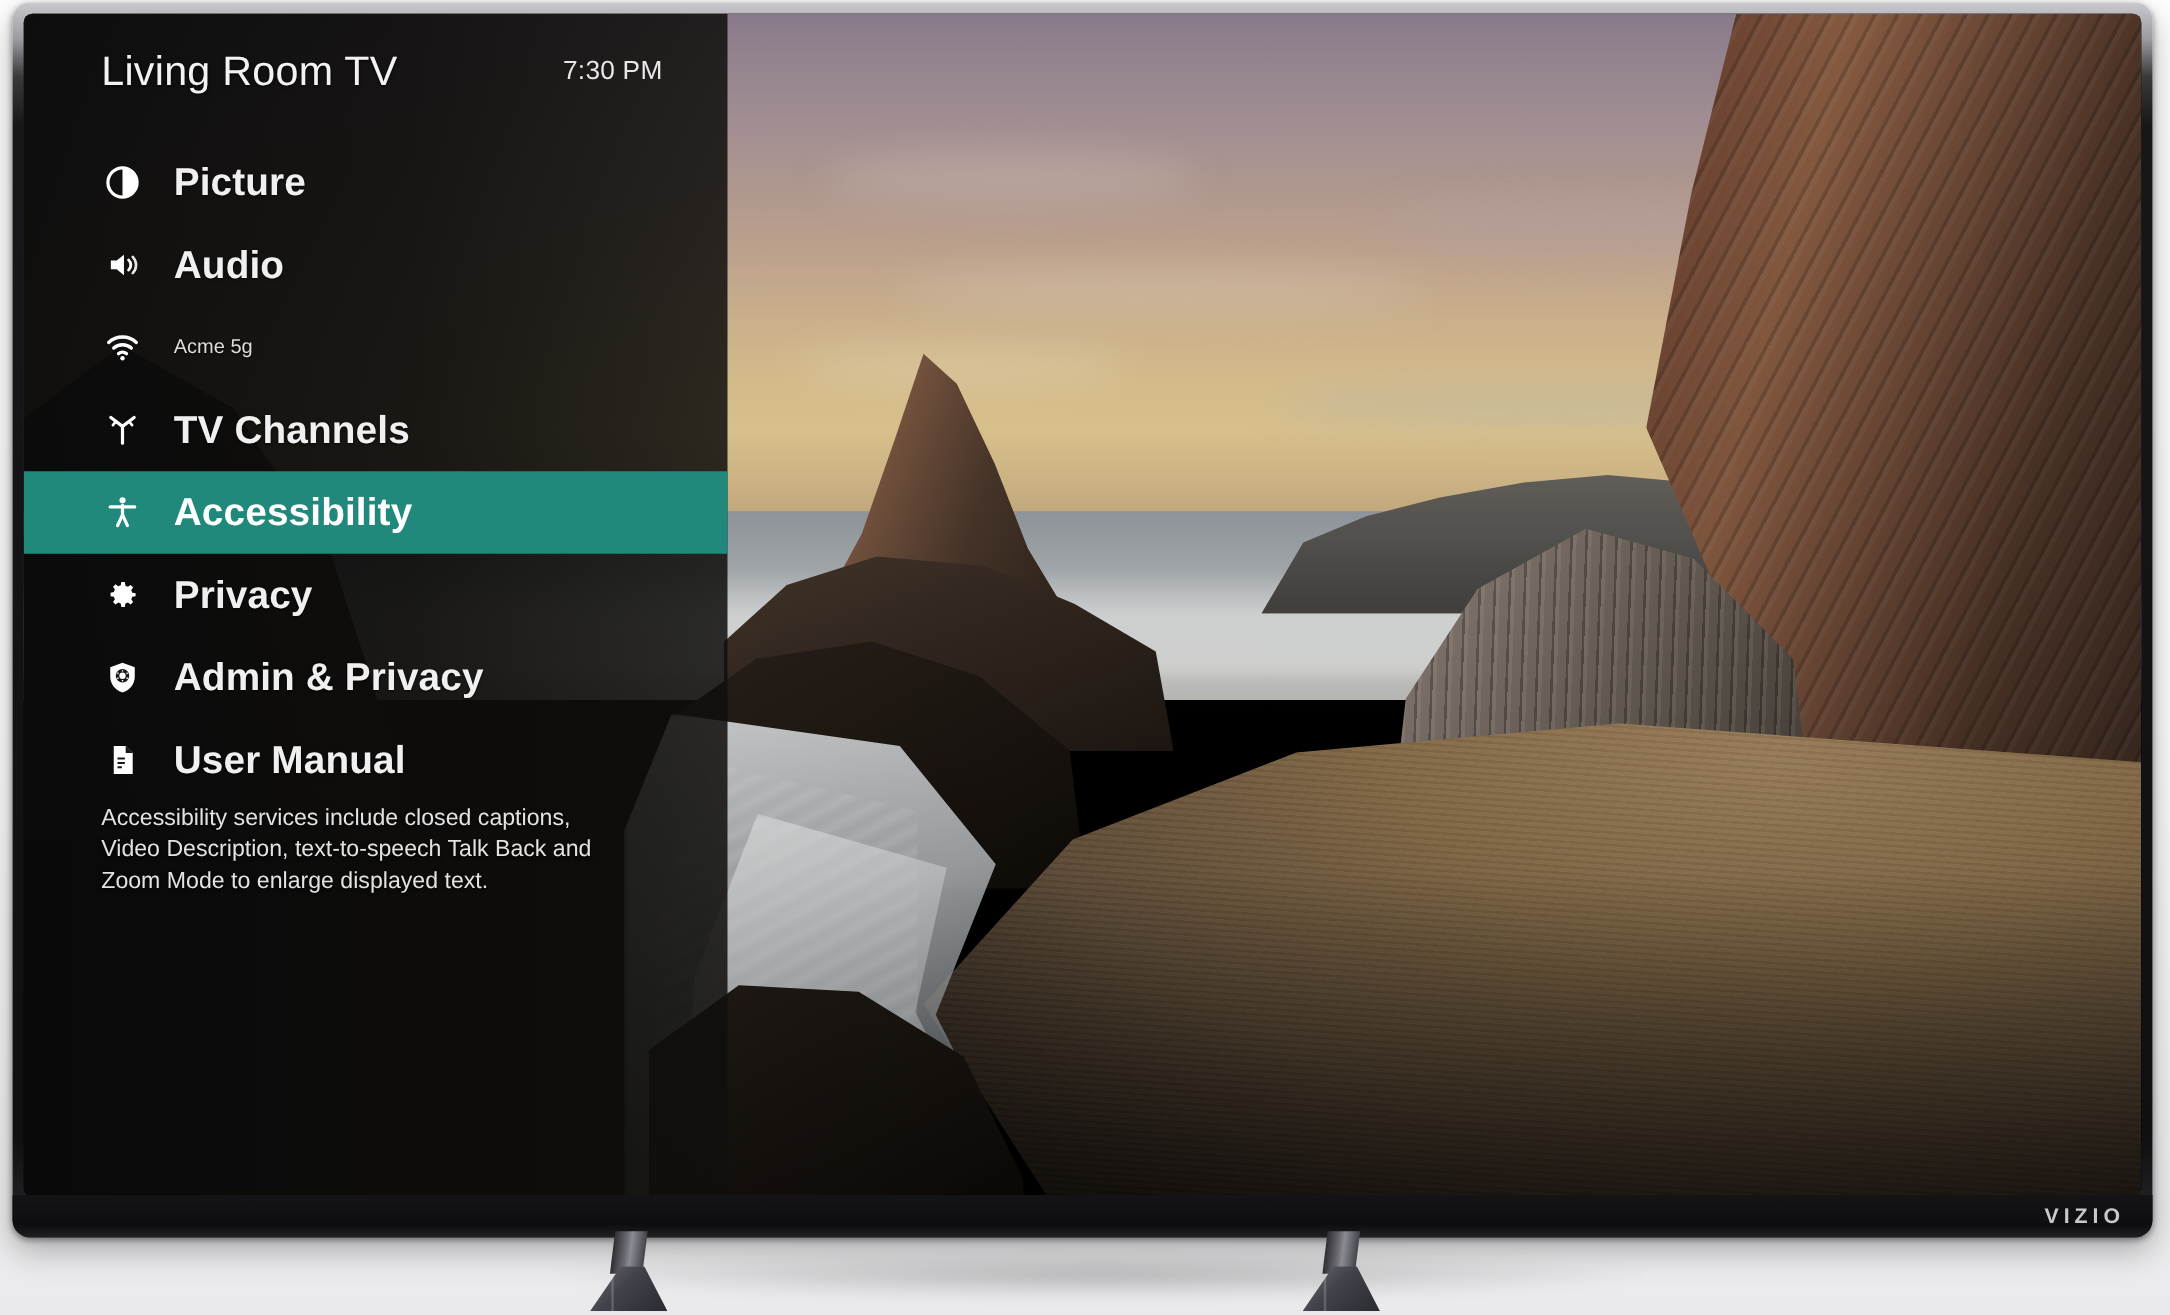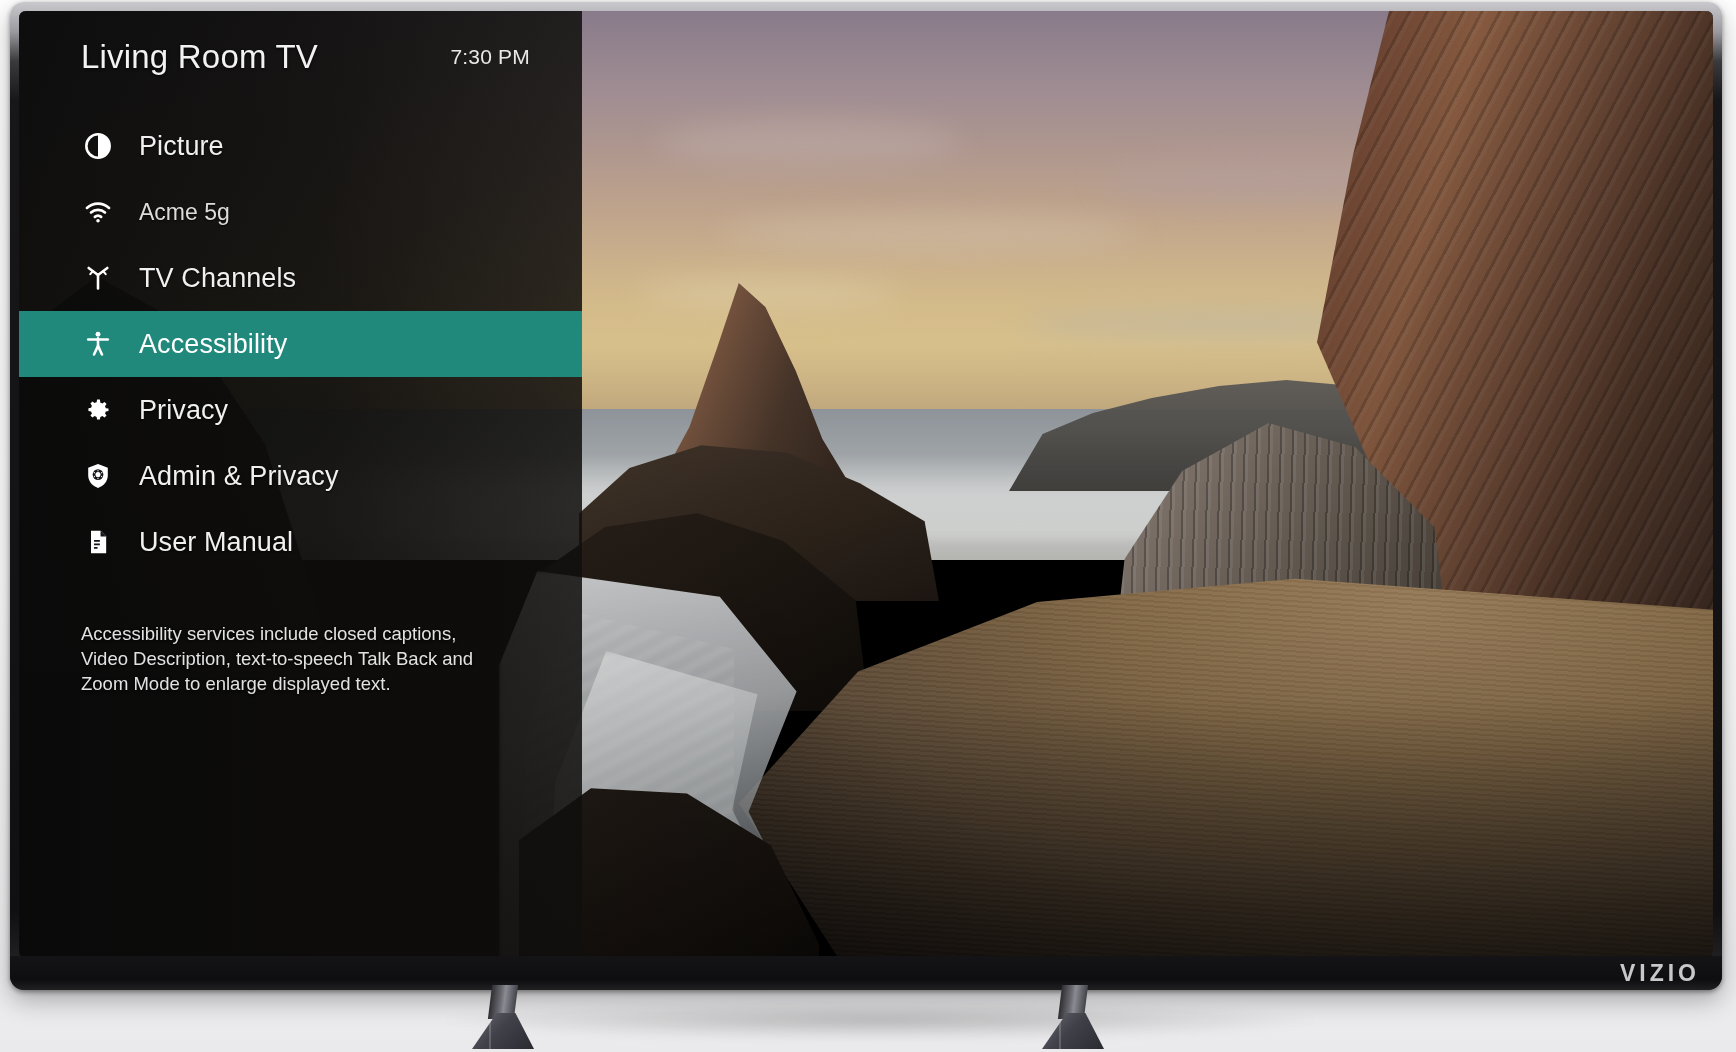--- a/index.html
+++ b/index.html
@@ -38,21 +38,21 @@
     box-shadow:inset 0 0 0 1px #2c2c2f, inset 0 0 18px rgba(0,0,0,.9);
   }
   #brand-strip {
     position:absolute; left:0; right:0; bottom:0; height:34px;
     display:flex; align-items:center; justify-content:flex-end;
     padding-right:22px;
     background:linear-gradient(180deg,#141416 0%,#0e0e10 70%,#202022 100%);
     border-bottom-left-radius:14px; border-bottom-right-radius:14px;
   }
   #brand-logo {
-    color:#d8d8dc; font-size:23px; letter-spacing:4px; font-weight:700;
+    color:#d8d8dc; font-size:17px; letter-spacing:4px; font-weight:700;
     font-family:"Liberation Sans", sans-serif;
     opacity:.92;
   }
   
   .leg {
     position:absolute; top:985px; width:62px; height:64px;
   }
   .leg .post {
     position:absolute; left:18px; top:0; width:26px; height:34px;
     background:linear-gradient(90deg,#2e2e32 0%,#6b6b72 40%,#8b8b93 55%,#43434a 100%);
@@ -234,26 +234,26 @@
     padding:0 52px 0 62px;
     cursor:pointer;
   }
   .menu-item .mi-icon {
     width:34px; height:34px; flex:0 0 34px;
     display:flex; align-items:center; justify-content:center;
     margin-right:24px;
   }
   .menu-item .mi-icon svg { display:block; }
   .menu-item .mi-label {
-    color:#f0f0f0; font-size:27px; font-weight:400; letter-spacing:.1px;
+    color:#f0f0f0; font-size:31px; font-weight:700; letter-spacing:.1px;
     text-shadow:0 1px 2px rgba(0,0,0,.75);
     flex:1 1 auto;
   }
   .menu-item .mi-value {
-    color:#dcdcdc; font-size:23px; font-weight:400;
+    color:#dcdcdc; font-size:16px; font-weight:400;
     text-shadow:0 1px 2px rgba(0,0,0,.75);
   }
   .menu-item.selected {
     background:#21897b;
   }
   .menu-item.selected .mi-label { text-shadow:none; color:#ffffff; }
 
   #menu-desc {
     margin-top:auto;
     padding:0 52px 262px 62px;
@@ -311,20 +311,31 @@
               <span class="mi-icon">
                 <svg width="28" height="28" viewBox="0 0 24 24">
                   <circle cx="12" cy="12" r="10" fill="none" stroke="#fff" stroke-width="2.2"></circle>
                   <path d="M12 2a10 10 0 0 1 0 20z" fill="#fff"></path>
                 </svg>
               </span>
               <span class="mi-label">Picture</span>
               <span class="mi-value"></span>
             </div>
 
+            <div class="menu-item">
+              <span class="mi-icon">
+                <svg width="28" height="28" viewBox="0 0 24 24">
+                  <path d="M4 9v6h4l5 4V5L8 9H4z" fill="#fff"></path>
+                  <path d="M16.2 8.6a4.6 4.6 0 0 1 0 6.8" fill="none" stroke="#fff" stroke-width="2" stroke-linecap="round"></path>
+                  <path d="M19 6.4a8 8 0 0 1 0 11.2" fill="none" stroke="#fff" stroke-width="1.8" stroke-linecap="round" opacity="0.9"></path>
+                </svg>
+              </span>
+              <span class="mi-label">Audio</span>
+              <span class="mi-value"></span>
+            </div>
 
             <div class="menu-item">
               <span class="mi-icon">
                 <svg width="28" height="28" viewBox="0 0 24 24">
                   <path d="M2.5 8.5a14 14 0 0 1 19 0" fill="none" stroke="#fff" stroke-width="2.3" stroke-linecap="round"></path>
                   <path d="M6 12.4a9 9 0 0 1 12 0" fill="none" stroke="#fff" stroke-width="2.3" stroke-linecap="round"></path>
                   <path d="M9.3 16.2a4.3 4.3 0 0 1 5.4 0" fill="none" stroke="#fff" stroke-width="2.3" stroke-linecap="round"></path>
                   <circle cx="12" cy="19.4" r="1.5" fill="#fff"></circle>
                 </svg>
               </span>

